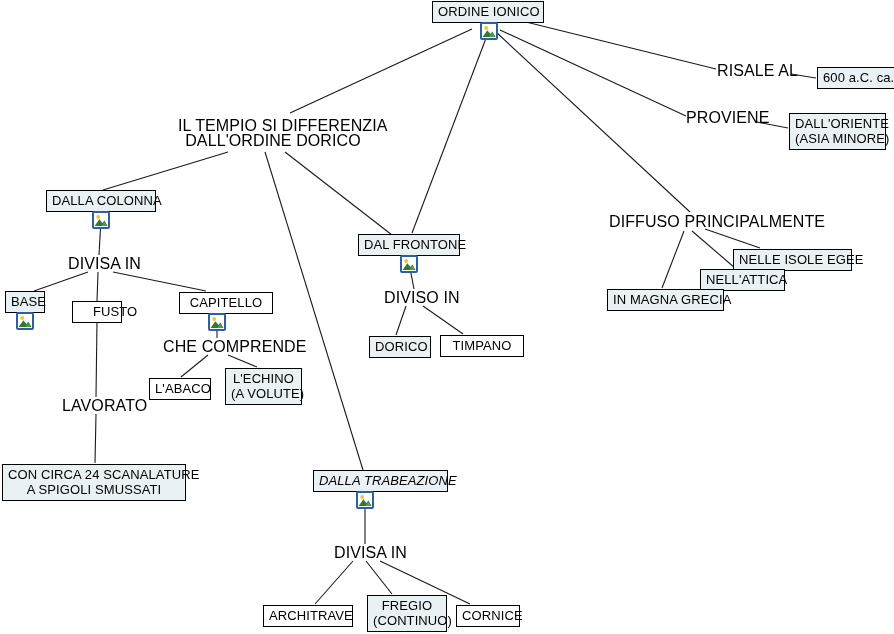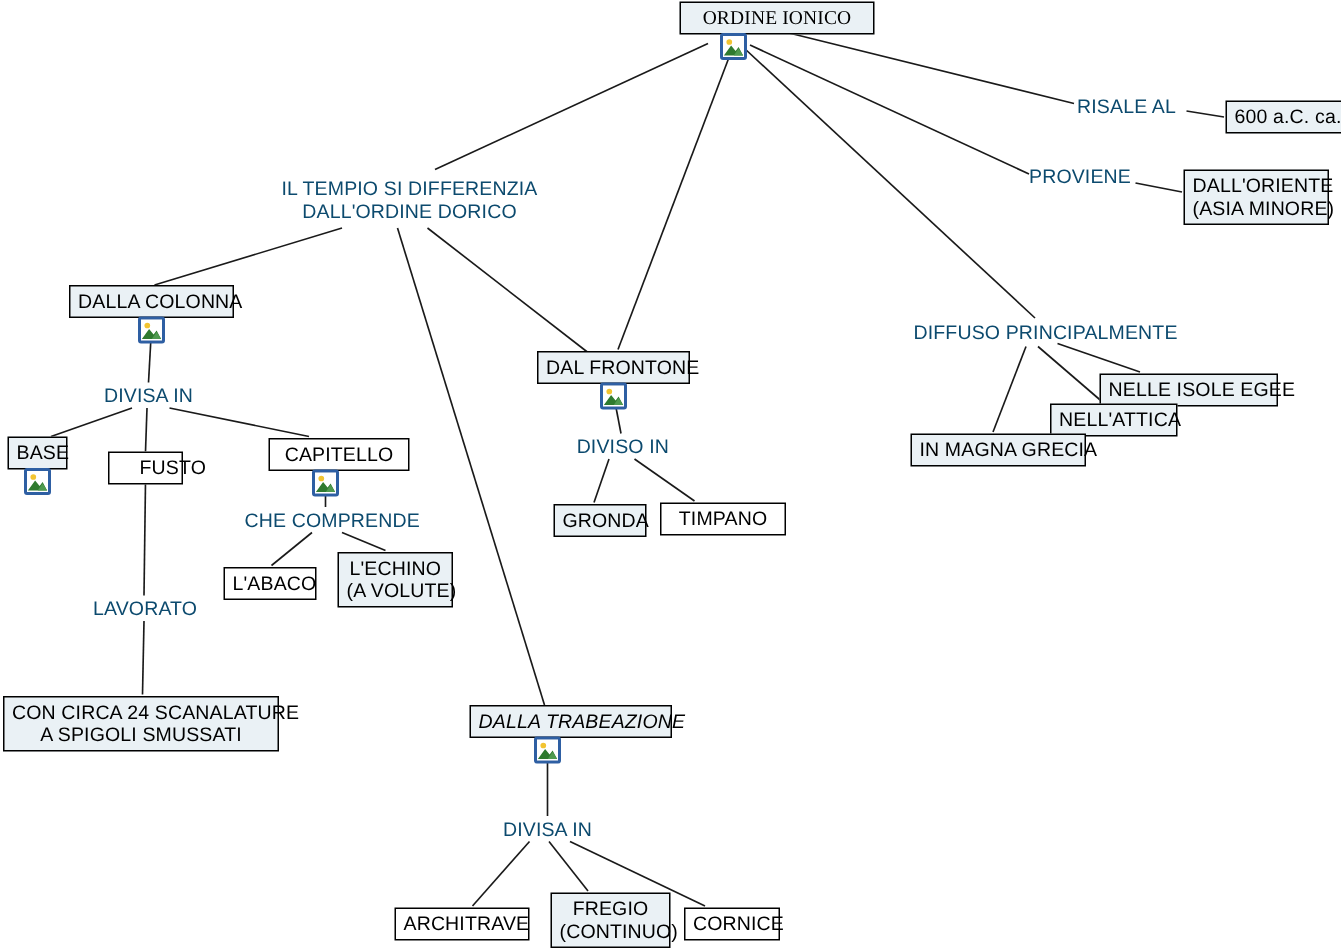--- a/index.html
+++ b/index.html
@@ -43,22 +43,22 @@
     padding: 2px 5px 3px 5px;
     letter-spacing: 0.1px;
   }
   .node.box.white {
     background: #ffffff;
   }
   
   .node.plain {
     border: none;
     background: transparent;
-    color: #0c4a6e;
-    font-size: 13px;
+    color: #000000;
+    font-size: 16px;
     padding: 0;
     letter-spacing: 0.1px;
   }
   
   .pic-icon {
     position: absolute;
     width: 18px;
     height: 18px;
     box-sizing: border-box;
     background: #f2f2f2;
@@ -102,21 +102,21 @@
       <line x1="423" y1="306" x2="463" y2="334" stroke="#1a1a1a" stroke-width="1.1" shape-rendering="geometricPrecision"></line>
       <line x1="684" y1="231" x2="662" y2="288" stroke="#1a1a1a" stroke-width="1.1" shape-rendering="geometricPrecision"></line>
       <line x1="692" y1="231" x2="735" y2="268" stroke="#1a1a1a" stroke-width="1.1" shape-rendering="geometricPrecision"></line>
       <line x1="705" y1="229" x2="760" y2="248" stroke="#1a1a1a" stroke-width="1.1" shape-rendering="geometricPrecision"></line>
       <line x1="365" y1="499" x2="365" y2="544" stroke="#1a1a1a" stroke-width="1.1" shape-rendering="geometricPrecision"></line>
       <line x1="353" y1="561" x2="315" y2="604" stroke="#1a1a1a" stroke-width="1.1" shape-rendering="geometricPrecision"></line>
       <line x1="366" y1="561" x2="392" y2="594" stroke="#1a1a1a" stroke-width="1.1" shape-rendering="geometricPrecision"></line>
       <line x1="380" y1="561" x2="470" y2="604" stroke="#1a1a1a" stroke-width="1.1" shape-rendering="geometricPrecision"></line>
     </svg>
   <div id="node-layer">
-      <div class="node box" style="left: 453px; top: 1px; width: 130px; min-height: 20px; font-family: Liberation Serif, serif;"><span>ORDINE IONICO</span></div>
+      <div class="node box" style="left: 432px; top: 1px; width: 112px; min-height: 20px;"><span>ORDINE IONICO</span></div>
       <div class="pic-icon" style="left: 480px; top: 22px;">
         <svg viewBox="0 0 14 14" xmlns="http://www.w3.org/2000/svg">
           <rect x="0" y="0" width="14" height="14" fill="#ffffff"></rect>
           <circle cx="4.2" cy="4" r="1.9" fill="#f2c431"></circle>
           <polygon points="0.6,13 5.4,6.3 8.4,10 10.4,7.4 13.4,13" fill="#2f7a2f"></polygon>
           <polygon points="7.2,13 10.4,8.2 13.4,13" fill="#4f9a4f"></polygon>
         </svg>
       </div>
       <div class="node plain" style="left: 717px; top: 63px; width: 68px; min-height: 16px;"><span>RISALE AL</span></div>
       <div class="node box" style="left: 817px; top: 67px; width: 80px; min-height: 20px;"><span>600 a.C. ca.</span></div>
@@ -164,21 +164,21 @@
       <div class="node box" style="left: 358px; top: 234px; width: 102px; min-height: 20px;"><span>DAL FRONTONE</span></div>
       <div class="pic-icon" style="left: 400px; top: 255px;">
         <svg viewBox="0 0 14 14" xmlns="http://www.w3.org/2000/svg">
           <rect x="0" y="0" width="14" height="14" fill="#ffffff"></rect>
           <circle cx="4.2" cy="4" r="1.9" fill="#f2c431"></circle>
           <polygon points="0.6,13 5.4,6.3 8.4,10 10.4,7.4 13.4,13" fill="#2f7a2f"></polygon>
           <polygon points="7.2,13 10.4,8.2 13.4,13" fill="#4f9a4f"></polygon>
         </svg>
       </div>
       <div class="node plain" style="left: 384px; top: 290px; width: 62px; min-height: 16px; text-align: right;"><span>DIVISO IN</span></div>
-      <div class="node box" style="left: 369px; top: 336px; width: 62px; min-height: 20px;"><span>GRONDA</span></div>
+      <div class="node box" style="left: 369px; top: 336px; width: 62px; min-height: 20px;"><span>DORICO</span></div>
       <div class="node box white" style="left: 440px; top: 335px; width: 84px; min-height: 20px;"><span>TIMPANO</span></div>
       <div class="node plain" style="left: 609px; top: 214px; width: 162px; min-height: 16px;"><span>DIFFUSO PRINCIPALMENTE</span></div>
       <div class="node box" style="left: 733px; top: 249px; width: 119px; min-height: 20px;"><span>NELLE ISOLE EGEE</span></div>
       <div class="node box" style="left: 700px; top: 269px; width: 85px; min-height: 20px;"><span>NELL'ATTICA</span></div>
       <div class="node box" style="left: 607px; top: 289px; width: 117px; min-height: 20px;"><span>IN MAGNA GRECIA</span></div>
       <div class="node box" style="left: 313px; top: 470px; width: 135px; min-height: 20px; font-style: italic;"><span>DALLA TRABEAZIONE</span></div>
       <div class="pic-icon" style="left: 355.5px; top: 491px;">
         <svg viewBox="0 0 14 14" xmlns="http://www.w3.org/2000/svg">
           <rect x="0" y="0" width="14" height="14" fill="#ffffff"></rect>
           <circle cx="4.2" cy="4" r="1.9" fill="#f2c431"></circle>

